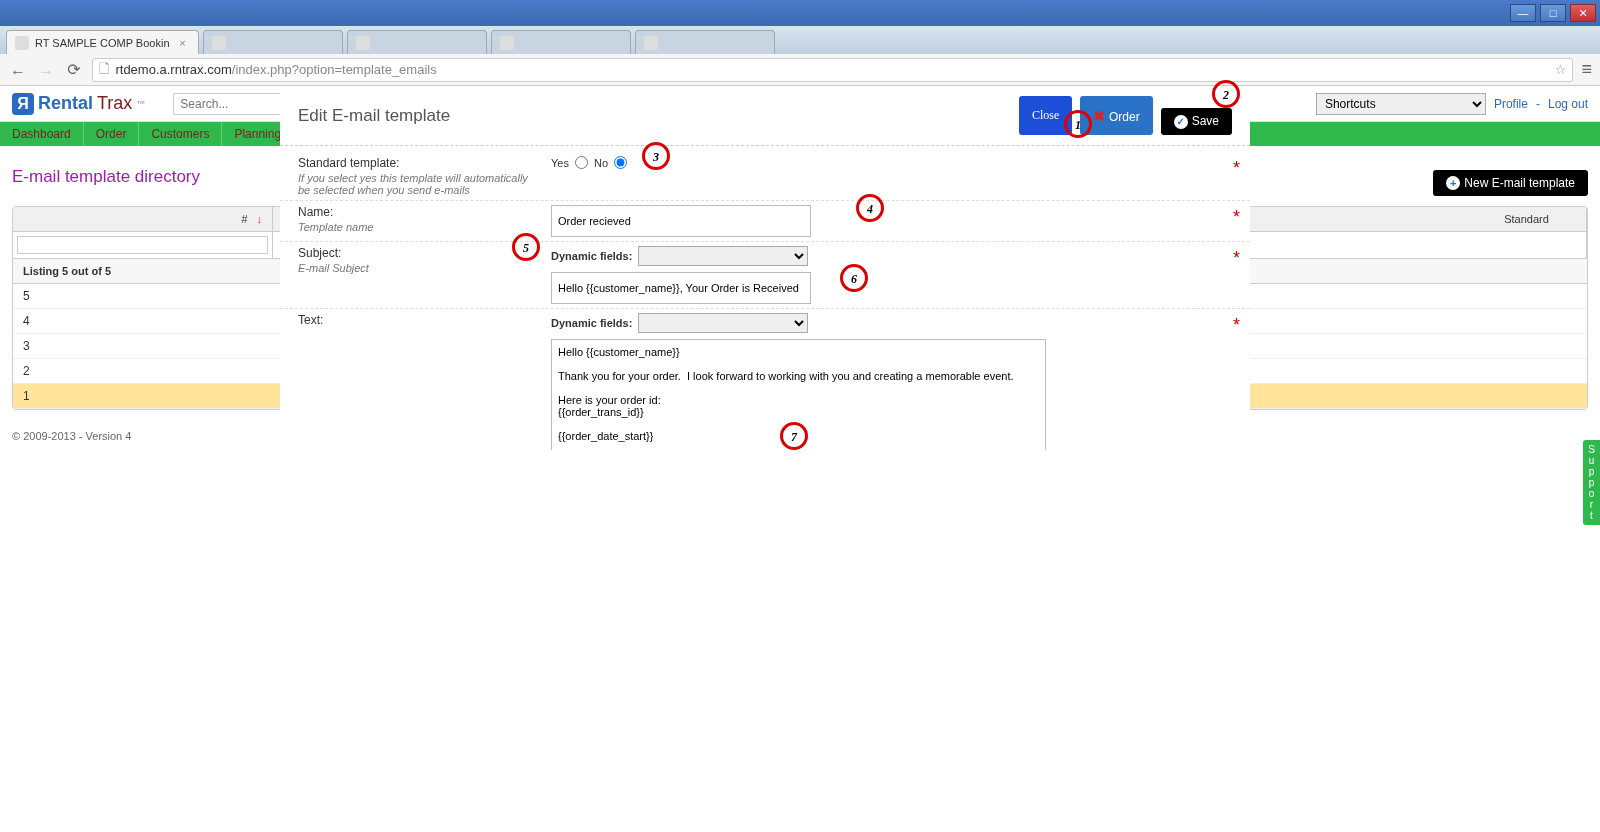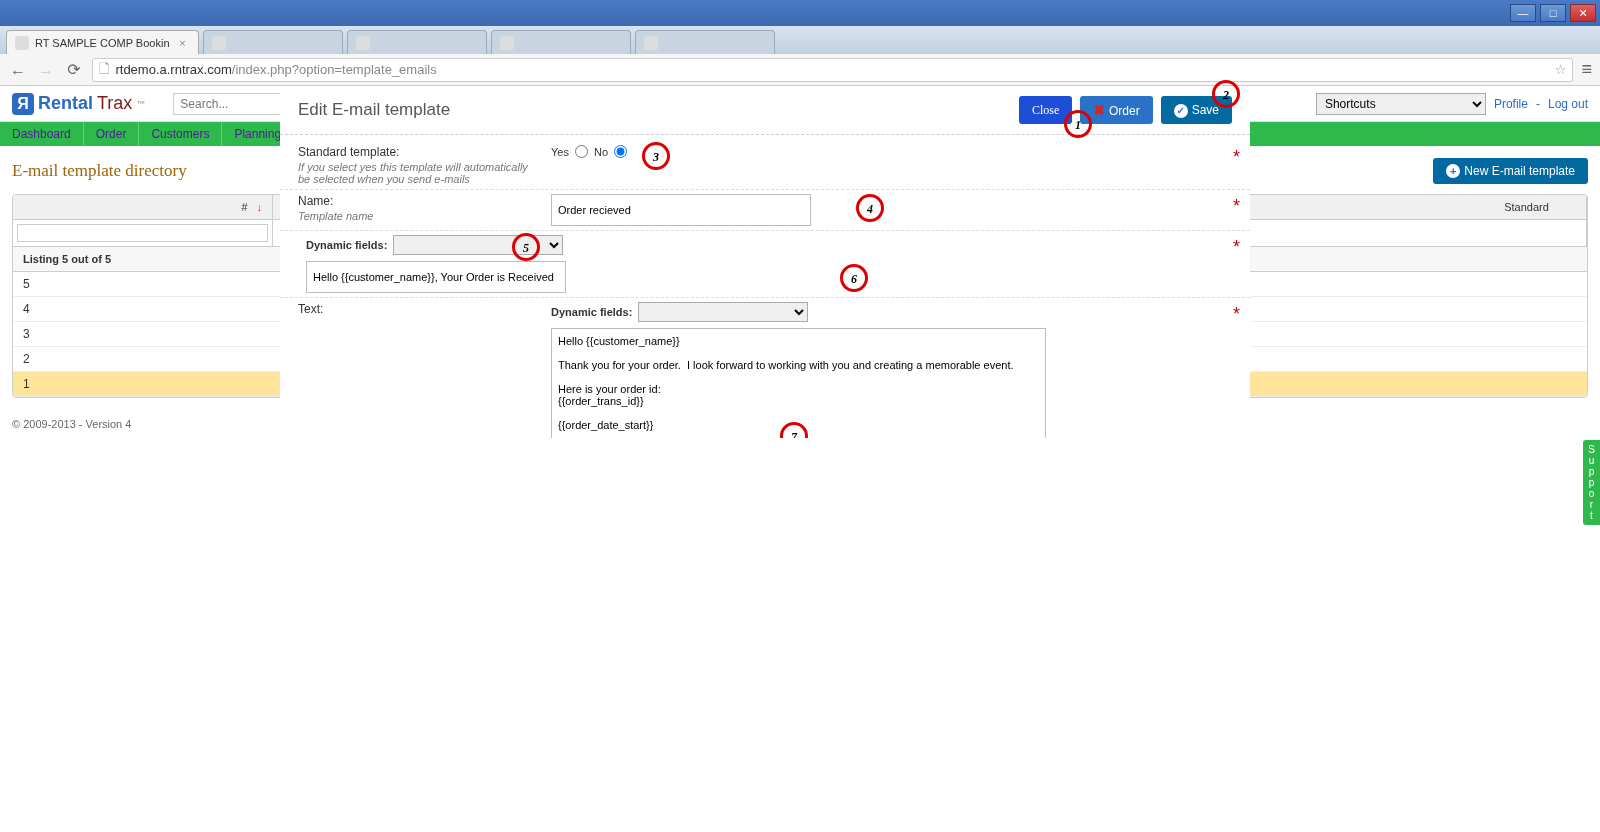--- a/index.html
+++ b/index.html
@@ -30,27 +30,27 @@
 .app-header { height: 36px; display: flex; align-items: center; padding: 0 12px; border-bottom: 1px solid #e0e0e0; }
 .logo { font-weight: bold; font-size: 18px; color: #2a6ac0; display: flex; align-items: center; gap: 4px; }
 .logo .r-badge { display: inline-block; width: 22px; height: 22px; background: #2a6ac0; color: #fff; border-radius: 4px; text-align: center; line-height: 22px; font-size: 16px; }
 .logo .trax { color: #7f1d1d; font-weight: normal; }
 .search-box { margin-left: 28px; height: 22px; width: 200px; border: 1px solid #ccc; padding: 2px 6px; color: #aaa; font-size: 12px; }
 .header-right { margin-left: auto; display: flex; align-items: center; gap: 8px; }
 .shortcuts-sel { height: 22px; width: 170px; border: 1px solid #aaa; font-size: 12px; padding: 0 4px; }
 .profile-link { color: #2a6ac0; font-size: 12px; }
 
 .nav-menu { height: 24px; background: #2fb84c; display: flex; }
-.nav-item { padding: 0 12px; color: #4c1d95; border-right: 1px solid #5fd07a; line-height: 24px; font-size: 12px; cursor: pointer; }
+.nav-item { padding: 0 12px; color: #7f1d1d; border-right: 1px solid #5fd07a; line-height: 24px; font-size: 12px; cursor: pointer; }
 
 .page-body { padding: 12px; display: flex; flex-direction: column; gap: 10px; }
 .page-head { display: flex; align-items: center; }
-.page-title { font-size: 17px; color: #a16207; font-weight: normal; font-family: Liberation Serif, serif; }
+.page-title { font-size: 17px; color: #a21caf; font-weight: normal; }
 .btn { border: 1px solid transparent; border-radius: 3px; padding: 5px 12px; font-size: 12px; cursor: pointer; color: #fff; }
-.btn-primary { background: #0369a1; }
+.btn-primary { background: #000000; margin-top: 12px; }
 .btn-primary .plus-circle { display: inline-block; width: 14px; height: 14px; border-radius: 50%; background: #fff; color: #2a72c8; text-align: center; line-height: 14px; font-weight: bold; margin-right: 4px; font-size: 11px; }
 
 .dir-table { border: 1px solid #ccc; border-radius: 4px; overflow: hidden; }
 .dir-head { display: flex; background: #f0f0f0; border-bottom: 1px solid #ccc; }
 .dir-head-cell { padding: 6px 10px; font-size: 11px; border-right: 1px solid #ccc; }
 .dir-head-cell:first-child { flex: 0 0 260px; text-align: right; font-style: italic; }
 .dir-head-cell.std { flex: 0 0 120px; text-align: center; margin-left: auto; }
 .dir-filter { display: flex; border-bottom: 1px solid #ccc; }
 .dir-filter-cell { padding: 4px; border-right: 1px solid #ccc; }
 .dir-filter-cell:first-child { flex: 0 0 260px; }
@@ -217,20 +217,24 @@
             <div class="form-label">Name:</div>
             <div class="form-hint">Template name</div>
           </div>
           <div class="form-field-col">
             <input class="text-input" value="Order recieved" style="">
           </div>
           <span class="req">*</span>
         </div>
 
         <div class="form-row">
+          <div class="form-label-col">
+            <div class="form-label">Subject:</div>
+            <div class="form-hint">E-mail Subject</div>
+          </div>
           <div class="form-field-col">
             <div class="dyn-row">
               <span class="dyn-label">Dynamic fields:</span>
               <select class="dyn-select"></select>
             </div>
             <input class="text-input" value="Hello {{customer_name}}, Your Order is Received" style="">
           </div>
           <span class="req">*</span>
         </div>
 

